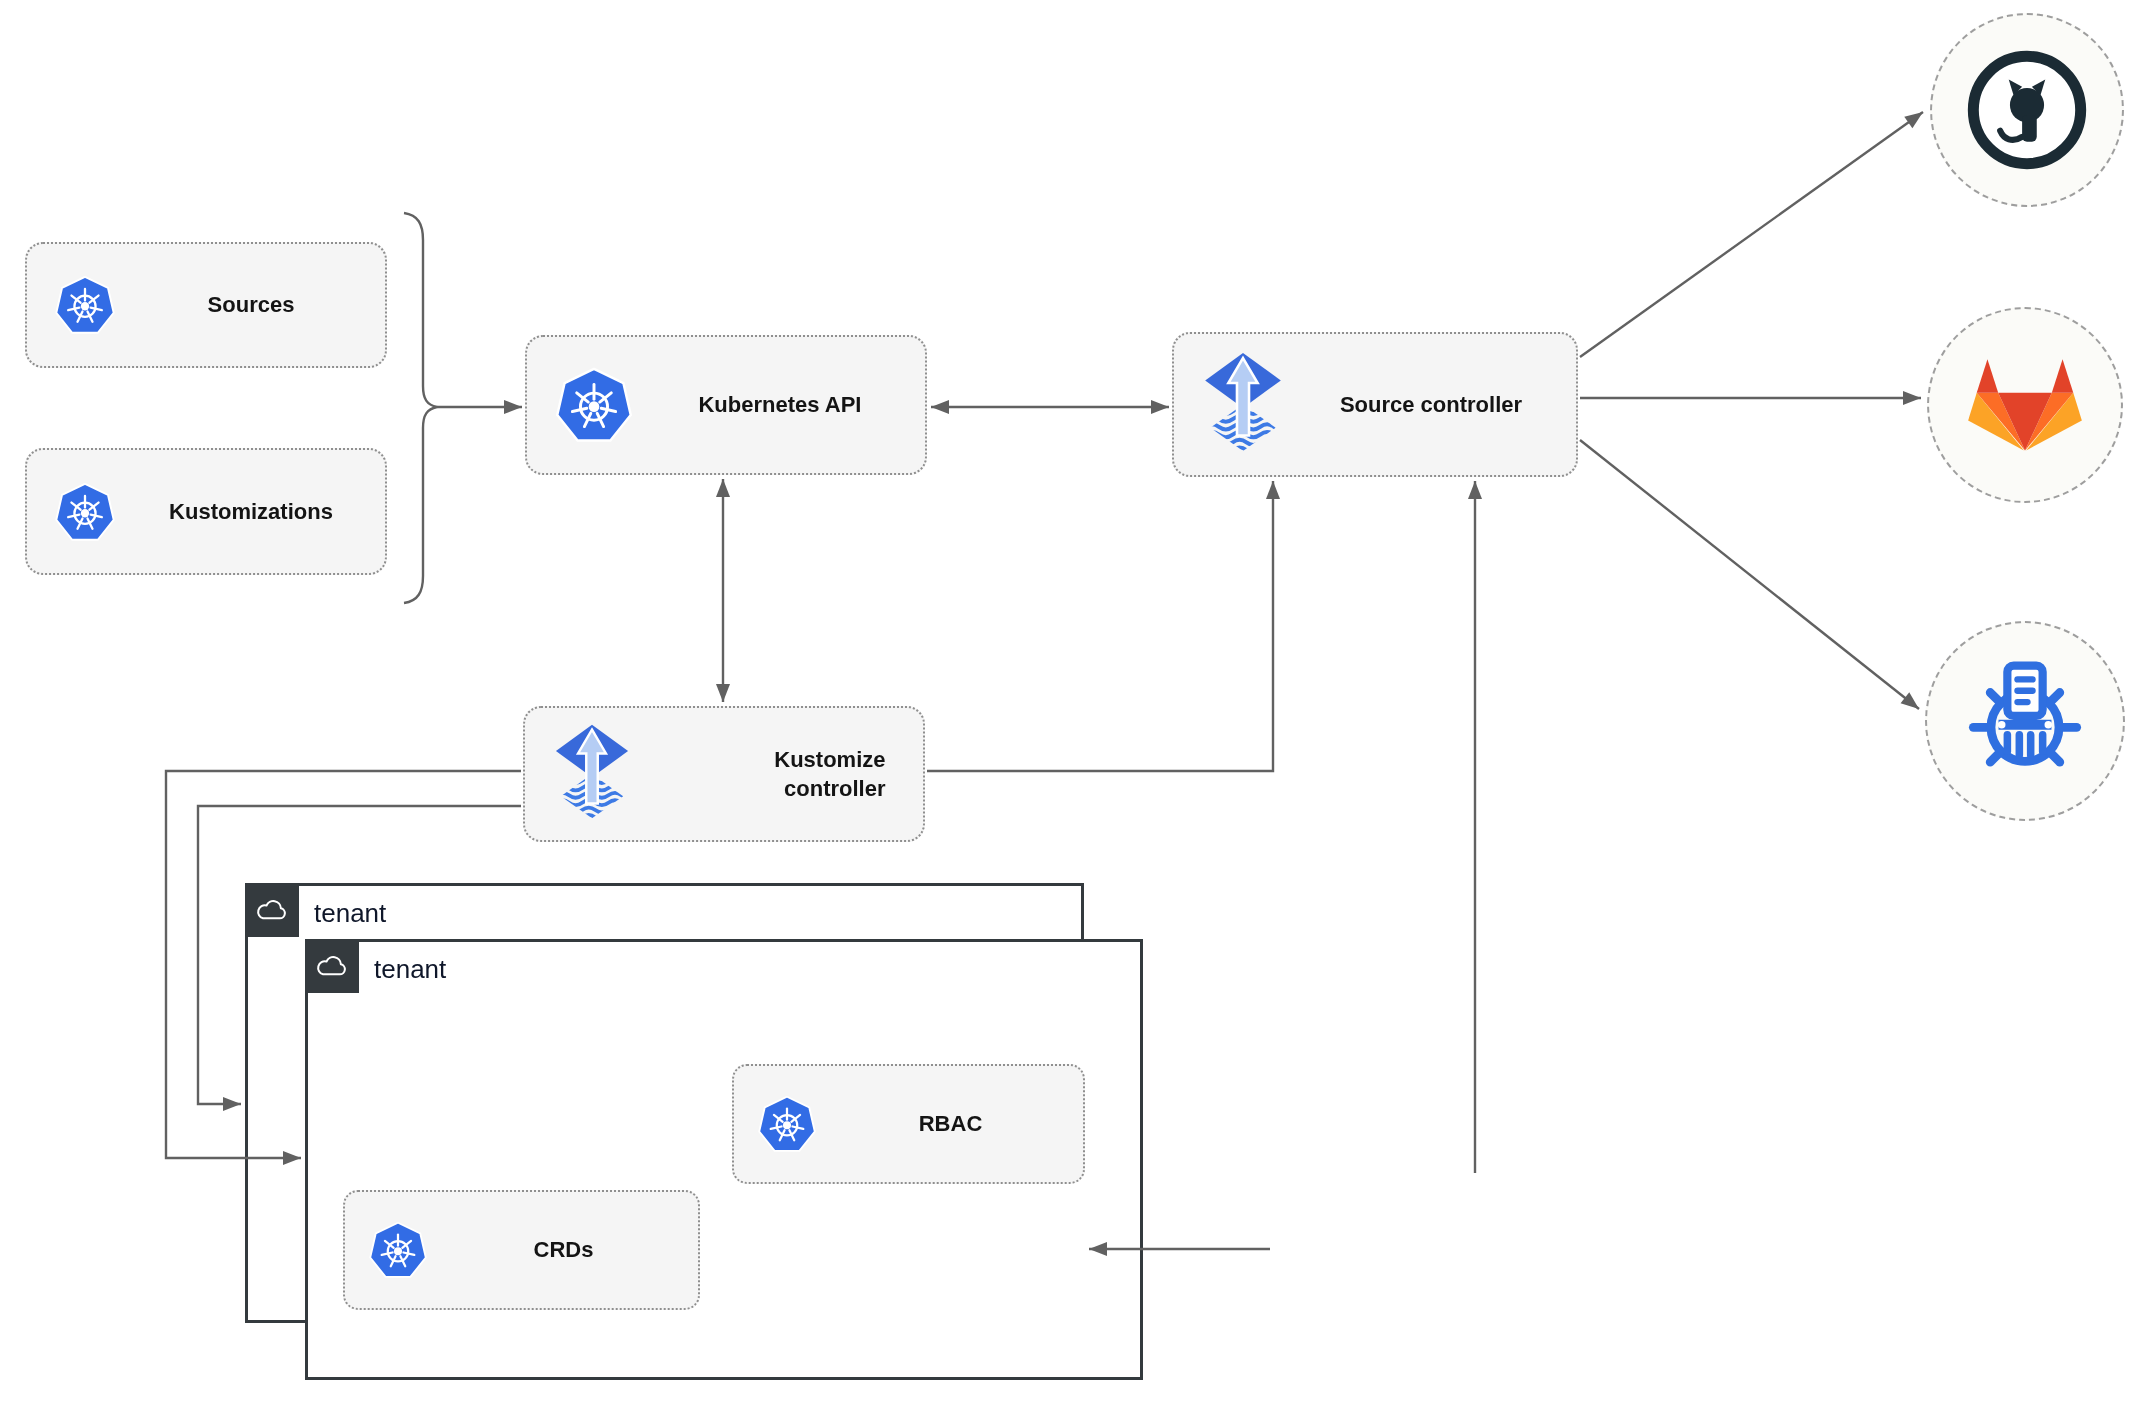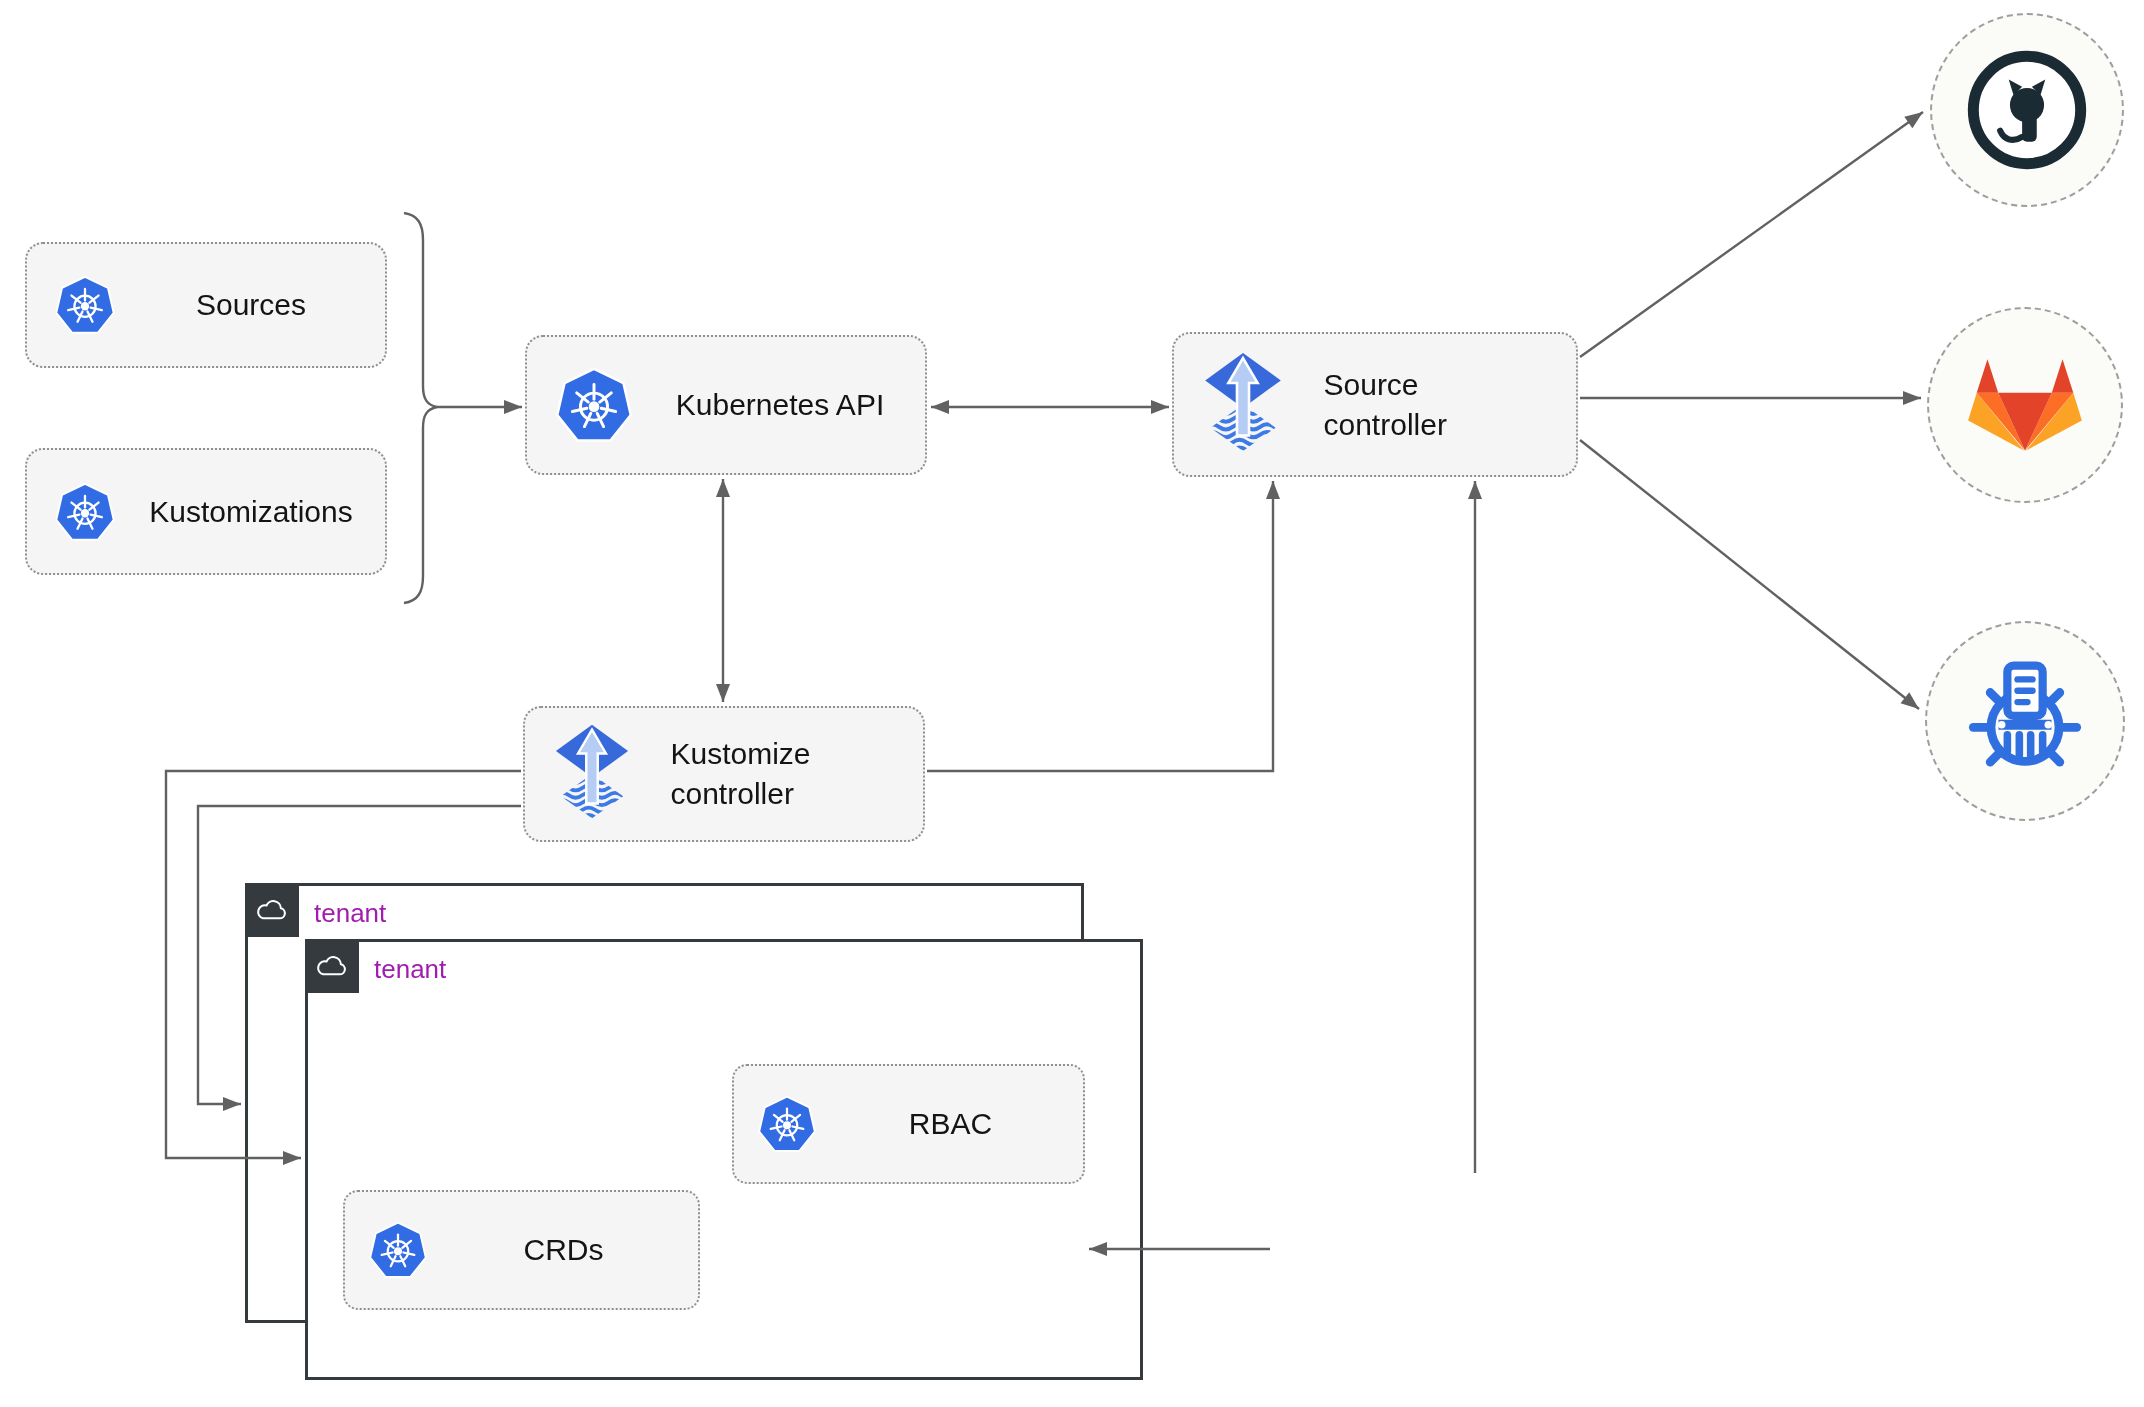--- a/index.html
+++ b/index.html
@@ -3,27 +3,27 @@
 <meta charset="utf-8">
 <style>
   html,body{margin:0;padding:0;background:#fff;}
   .canvas{position:relative;width:2144px;height:1407px;background:#ffffff;
           font-family:"Liberation Sans",sans-serif;overflow:hidden;}
   
   .node{position:absolute;display:flex;align-items:center;box-sizing:border-box;
         background:#f5f5f5;border:2px dotted #8f8f8f;border-radius:18px;z-index:3;}
   .node .icwrap{flex:none;display:flex;align-items:center;justify-content:center;margin-left:26px;}
   .lblwrap{flex:1;display:flex;align-items:center;justify-content:center;padding:0 14px;}
-  .lbl{font-size:30px;color:#141414;text-align:left;line-height:1.32;}
+  .lbl{font-size:22px;color:#141414;text-align:right;line-height:1.32;font-weight:bold;}
   .lbl.narrow{max-width:215px;}
   
   .tenant{position:absolute;background:#ffffff;border:3px solid #343a3e;box-sizing:border-box;}
   .badge{position:absolute;left:-3px;top:-3px;width:54px;height:54px;background:#343a3e;
          display:flex;align-items:center;justify-content:center;}
-  .tname{position:absolute;left:66px;top:12px;font-size:26px;color:#a21caf;}
+  .tname{position:absolute;left:66px;top:12px;font-size:26px;color:#0f172a;}
   
   .circle{position:absolute;border-radius:50%;background:#fbfbf8;border:2px dashed #9e9e9e;
           box-sizing:border-box;display:flex;align-items:center;justify-content:center;z-index:3;}
   .edges{position:absolute;left:0;top:0;z-index:10;pointer-events:none;}
   svg.ic{display:block;}
 </style>
 </head>
 <body>
 
 <div class="canvas">

